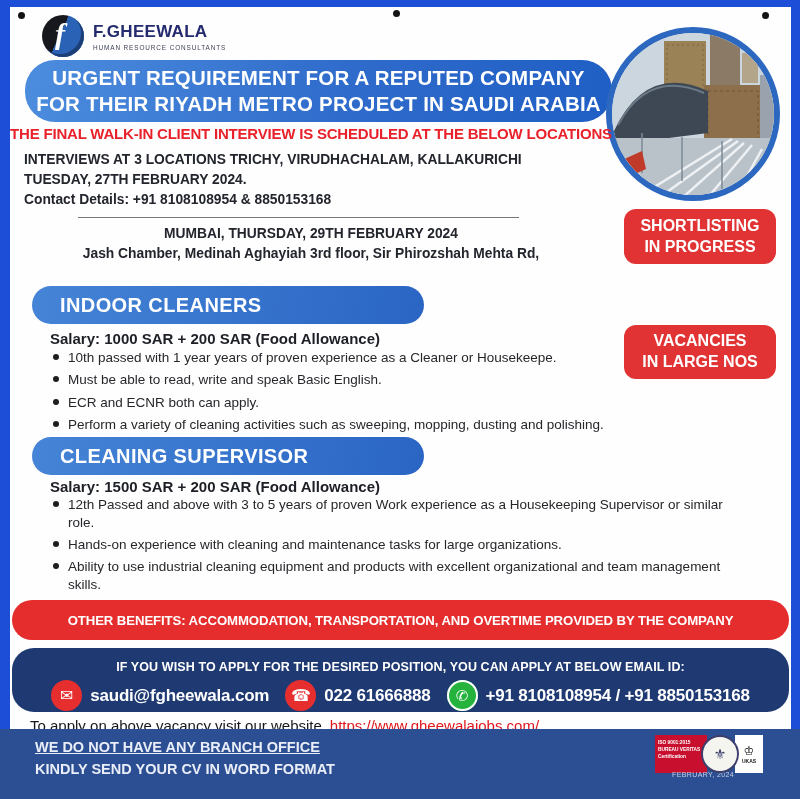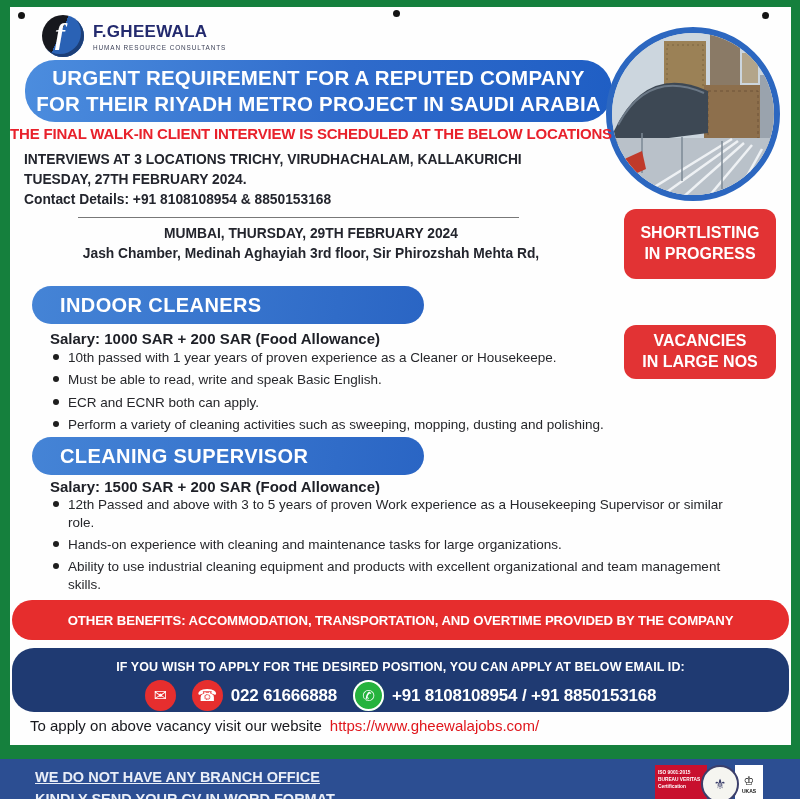--- a/index.html
+++ b/index.html
@@ -1,17 +1,17 @@
 <!DOCTYPE html>
 <html><head>
 <meta charset="utf-8">
 <style>
   * { margin:0; padding:0; box-sizing:border-box; }
   body { font-family:"Liberation Sans","DejaVu Sans",sans-serif; background:#444; }
-  .poster { position:relative; width:800px; height:799px; background:#15803d; overflow:hidden; }
+  .poster { position:relative; width:800px; height:799px; background:#1d4ed8; overflow:hidden; }
   .card { position:absolute; left:10px; right:9px; top:7px; bottom:54px; background:#fefefe; }
 
   .pin-dot { position:absolute; width:7px; height:7px; border-radius:50%; background:#141414; }
   .pin-1 { left:8px;  top:5px; }
   .pin-2 { left:383px; top:3px; }
   .pin-3 { left:752px; top:5px; }
 
   
   .logo { position:absolute; left:32px; top:8px; display:flex; align-items:center; gap:9px; }
   .logo-mark { width:42px; height:42px; border-radius:50%;
@@ -53,21 +53,21 @@
   .bullets-1 { top:342px; } .bullets-2 { top:489px; width:700px; }
   .bullets li { position:relative; padding-left:18px; margin-bottom:4.5px;
     color:#26272b; font-size:13.5px; line-height:1.32; }
   .bullets li::before { content:""; position:absolute; left:3px; top:5px; width:6px; height:6px;
     border-radius:50%; background:#1e1e1e; }
 
   
   .side-badge { position:absolute; left:614px; width:152px; border-radius:12px; background:#e23334;
     color:#fff; font-weight:800; font-size:16px; line-height:1.3; text-align:center;
     display:flex; flex-direction:column; justify-content:center; }
-  .badge-short { top:202px; height:70px;justify-content:center; }
+  .badge-short { top:202px; height:55px;justify-content:center; }
   .badge-vac  { top:318px; height:54px; }
 
   
   .benefits { position:absolute; left:2px; top:593px; width:777px; height:40px; border-radius:20px;
     background:#e62d2d; color:#fff; font-weight:800; font-size:13.2px; letter-spacing:-0.1px;
     display:flex; align-items:center; justify-content:center; }
 
   
   .apply-box { position:absolute; left:2px; top:641px; width:777px; height:64px; border-radius:22px;
     background:#1f3a72; color:#fff; padding:12px 12px 0; }
@@ -78,21 +78,21 @@
     justify-content:center; font-size:16px; color:#fff; flex:0 0 auto; }
   .cicon.red { background:#e62e2e; }
   .cicon.green { background:#25b33d; box-shadow:inset 0 0 0 2px #fff; font-size:15px; }
 
   
   .website-line { position:absolute; left:20px; top:710px; display:flex; gap:8px;
     font-weight:normal; font-size:15px; color:#17181d; }
   .website-url { color:#e0161c; }
 
   
-  .bottom-bar { position:absolute; left:0; bottom:0; width:800px; height:40px; background:#2c4e92; }
+  .bottom-bar { position:absolute; left:0; bottom:0; width:800px; height:70px; background:#2c4e92; }
   .footer-left { position:absolute; left:35px; top:8px; color:#e9eef8; font-weight:bold;
     font-size:14.5px; line-height:1.5; }
   .footer-line1 { text-decoration:underline; }
   .cert { position:absolute; left:655px; top:6px; display:flex; align-items:center; }
   .cert-red { width:52px; height:38px; background:#c8102e; color:#fff; font-size:4.8px;
     line-height:1.5; padding:4px 3px; font-weight:bold; }
   .cert-seal { width:38px; height:38px; border-radius:50%; background:#f5f5f0;
     border:2px solid #3b3f6b; margin-left:-6px; display:flex; align-items:center;
     justify-content:center; color:#3b3f6b; font-size:14px; z-index:2; }
   .cert-ukas { width:28px; height:38px; background:#fff; margin-left:-4px; display:flex;
@@ -195,20 +195,21 @@
       <li>Training housekeepers on cleaning and maintenance tasks, overseeing staff on a daily basis, motivate team members and resolve any issues that occur on the job.</li>
     </ul>
 
     <div class="benefits">OTHER BENEFITS: ACCOMMODATION, TRANSPORTATION, AND OVERTIME PROVIDED BY THE COMPANY</div>
 
     <div class="apply-box">
       <div class="apply-heading">IF YOU WISH TO APPLY FOR THE DESIRED POSITION, YOU CAN APPLY AT BELOW EMAIL ID:</div>
       <div class="apply-row">
         <div class="apply-item">
           <span class="cicon red">✉</span>
+          <span>saudi@fgheewala.com</span>
         </div>
         <div class="apply-item">
           <span class="cicon red">☎</span>
           <span>022 61666888</span>
         </div>
         <div class="apply-item">
           <span class="cicon green">✆</span>
           <span>+91 8108108954 / +91 8850153168</span>
         </div>
       </div>

